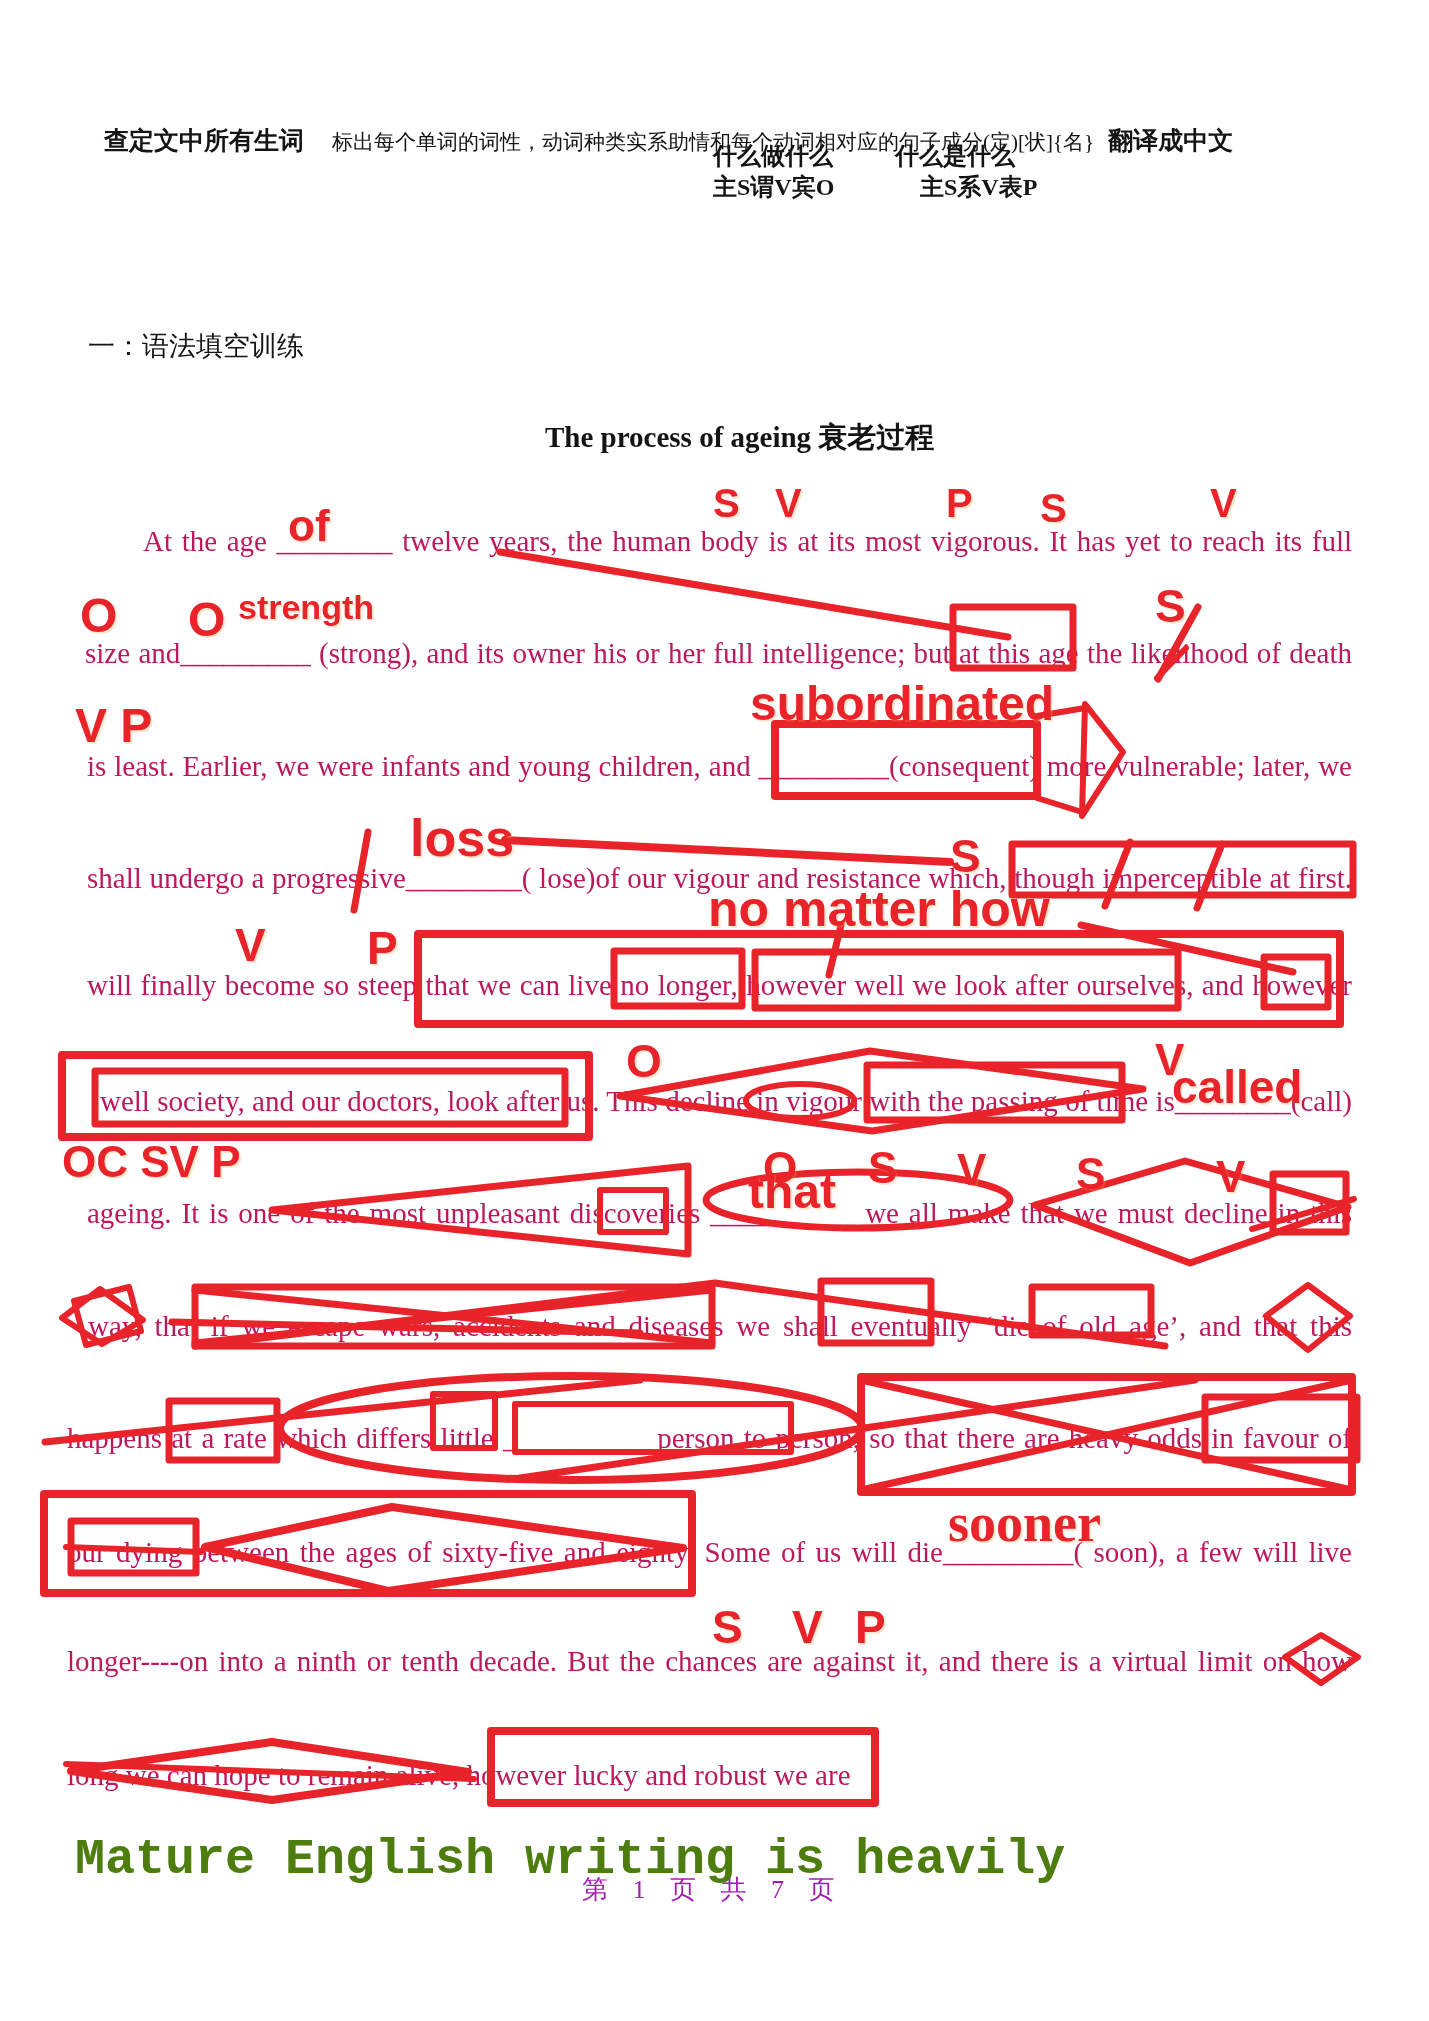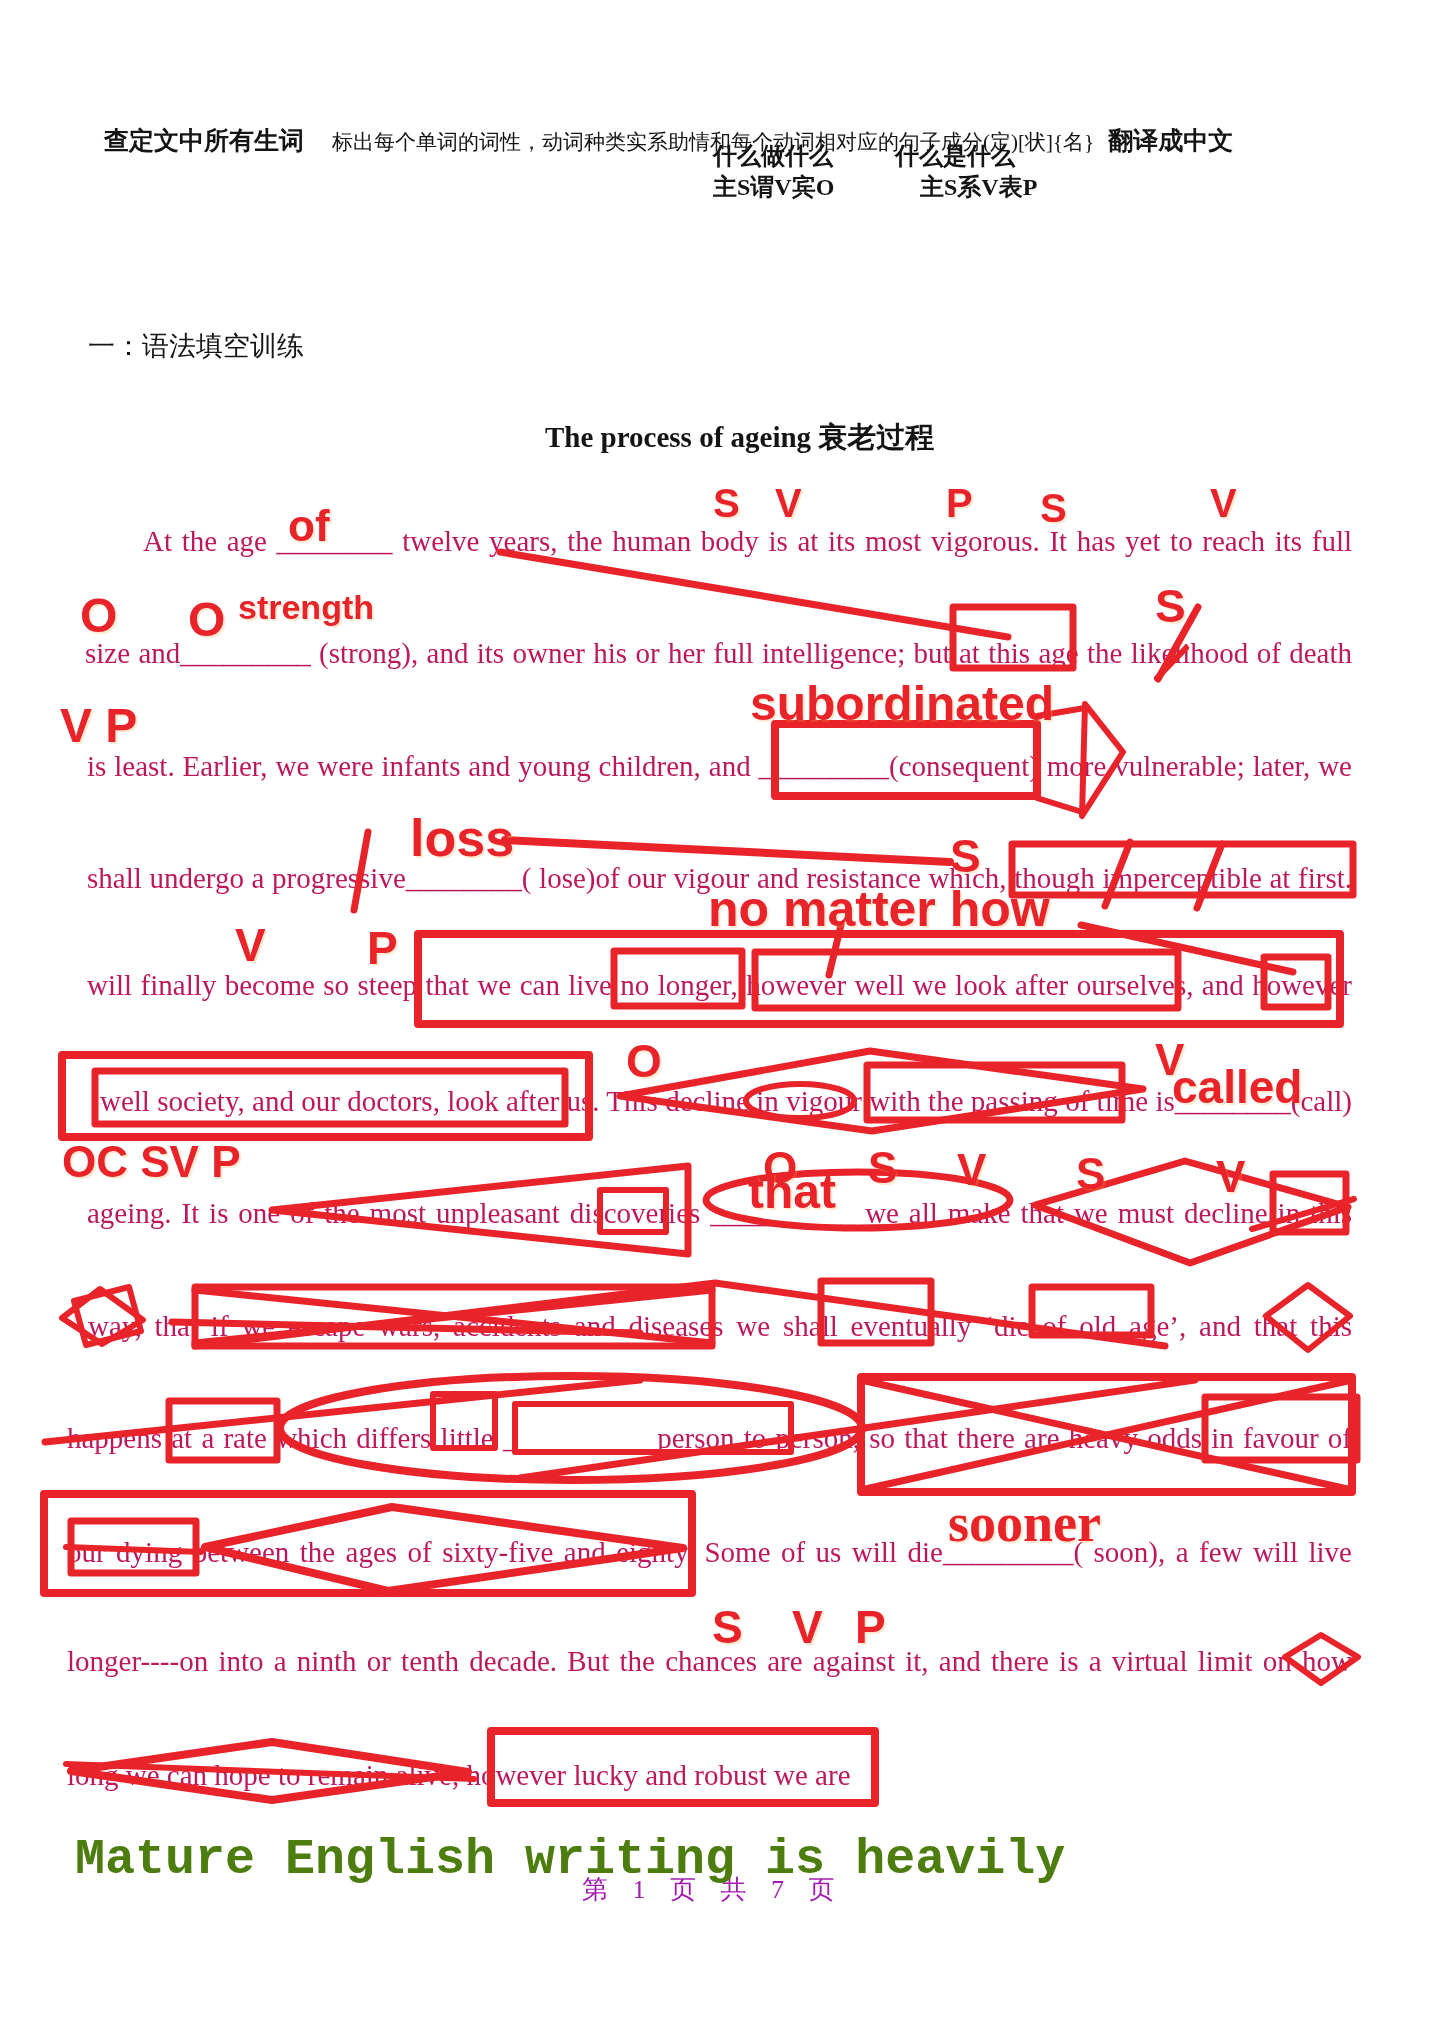--- a/index.html
+++ b/index.html
@@ -63,21 +63,21 @@
       <div class="label" style="left: 288px; top: 504px; font-size: 44px;">of</div>
       <div class="label" style="left: 713px; top: 483px; font-size: 40px;">S</div>
       <div class="label" style="left: 775px; top: 483px; font-size: 40px;">V</div>
       <div class="label" style="left: 946px; top: 483px; font-size: 40px;">P</div>
       <div class="label" style="left: 1040px; top: 488px; font-size: 40px;">S</div>
       <div class="label" style="left: 1210px; top: 483px; font-size: 40px;">V</div>
       <div class="label" style="left: 80px; top: 592px; font-size: 48px;">O</div>
       <div class="label" style="left: 188px; top: 596px; font-size: 48px;">O</div>
       <div class="label" style="left: 238px; top: 590px; font-size: 34px;">strength</div>
       <div class="label" style="left: 1155px; top: 583px; font-size: 46px;">S</div>
-      <div class="label" style="left: 60px; top: 702px; font-size: 48px;">V P</div>
+      <div class="label" style="left: 75px; top: 702px; font-size: 48px;">V P</div>
       <div class="label" style="left: 750px; top: 680px; font-size: 48px;">subordinated</div>
       <div class="label" style="left: 410px; top: 812px; font-size: 52px;">loss</div>
       <div class="label" style="left: 950px; top: 833px; font-size: 46px;">S</div>
       <div class="label" style="left: 708px; top: 884px; font-size: 50px;">no matter how</div>
       <div class="label" style="left: 235px; top: 922px; font-size: 46px;">V</div>
       <div class="label" style="left: 367px; top: 925px; font-size: 46px;">P</div>
       <div class="label" style="left: 626px; top: 1038px; font-size: 46px;">O</div>
       <div class="label" style="left: 1155px; top: 1038px; font-size: 44px;">V</div>
       <div class="label" style="left: 1172px; top: 1064px; font-size: 46px;">called</div>
       <div class="label" style="left: 62px; top: 1140px; font-size: 44px;">OC SV P</div>

